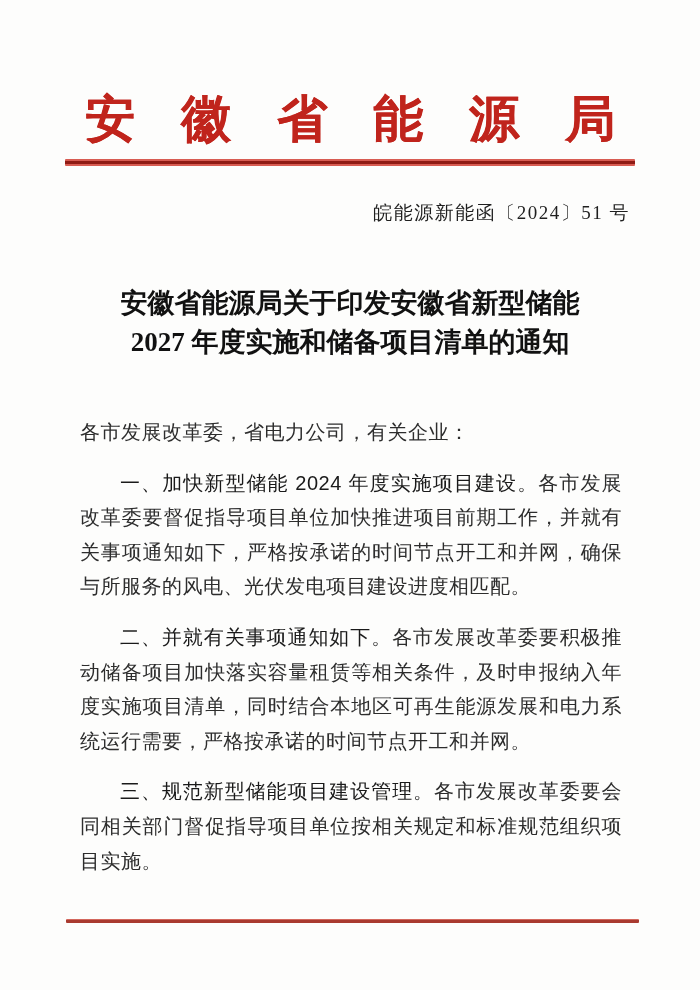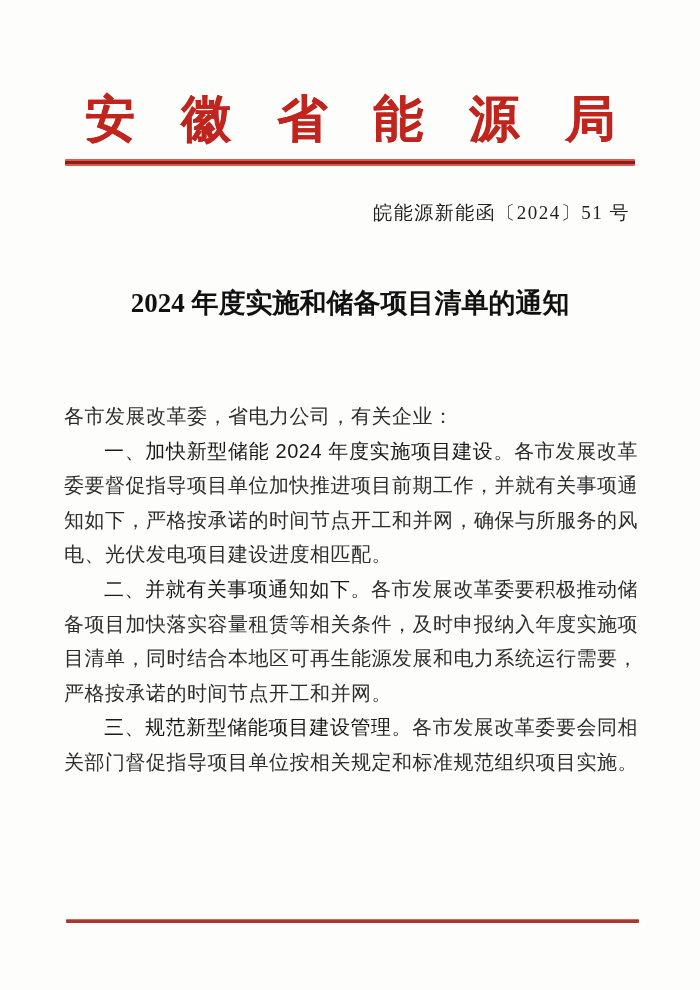--- a/index.html
+++ b/index.html
@@ -71,21 +71,21 @@
     top: 399px;
     left: 64px;
     width: 574px;
     font-size: 20px;
     line-height: 34.6px;
     color: #2d2d2d;
     text-align: justify;
     letter-spacing: 0.5px;
   }
   .body-text p {
-    margin: 0;
+    margin: 16px;
     text-indent: 2em;
   }
   .body-text p.salutation {
     text-indent: 0;
   }
   .lead {
     font-family: "Liberation Sans", "DejaVu Sans", sans-serif;
     font-weight: 400;
     color: #1a1a1a;
   }
@@ -109,21 +109,22 @@
 
 <div class="page">
 
   <div class="agency">安徽省能源局</div>
 
   <div class="rule-top"></div>
 
   <div class="doc-number">皖能源新能函〔2024〕51 号</div>
 
   <div class="doc-title">
-    <div>2024 年度实施和储备项目清单的通知</div>
+    <div>安徽省能源局关于印发安徽省新型储能</div>
+    <div>2027 年度实施和储备项目清单的通知</div>
   </div>
 
   <div class="body-text">
 
     <p class="salutation">各市发展改革委，省电力公司，有关企业：</p>
 
 
     <p>
       <span class="lead">一、加快新型储能 2024 年度实施项目建设。</span><span>各市发展改革委要督促指导项目单位加快推进项目前期工作，并就有关事项通知如下，严格按承诺的时间节点开工和并网，确保与所服务的风电、光伏发电项目建设进度相匹配。</span>
     </p>

